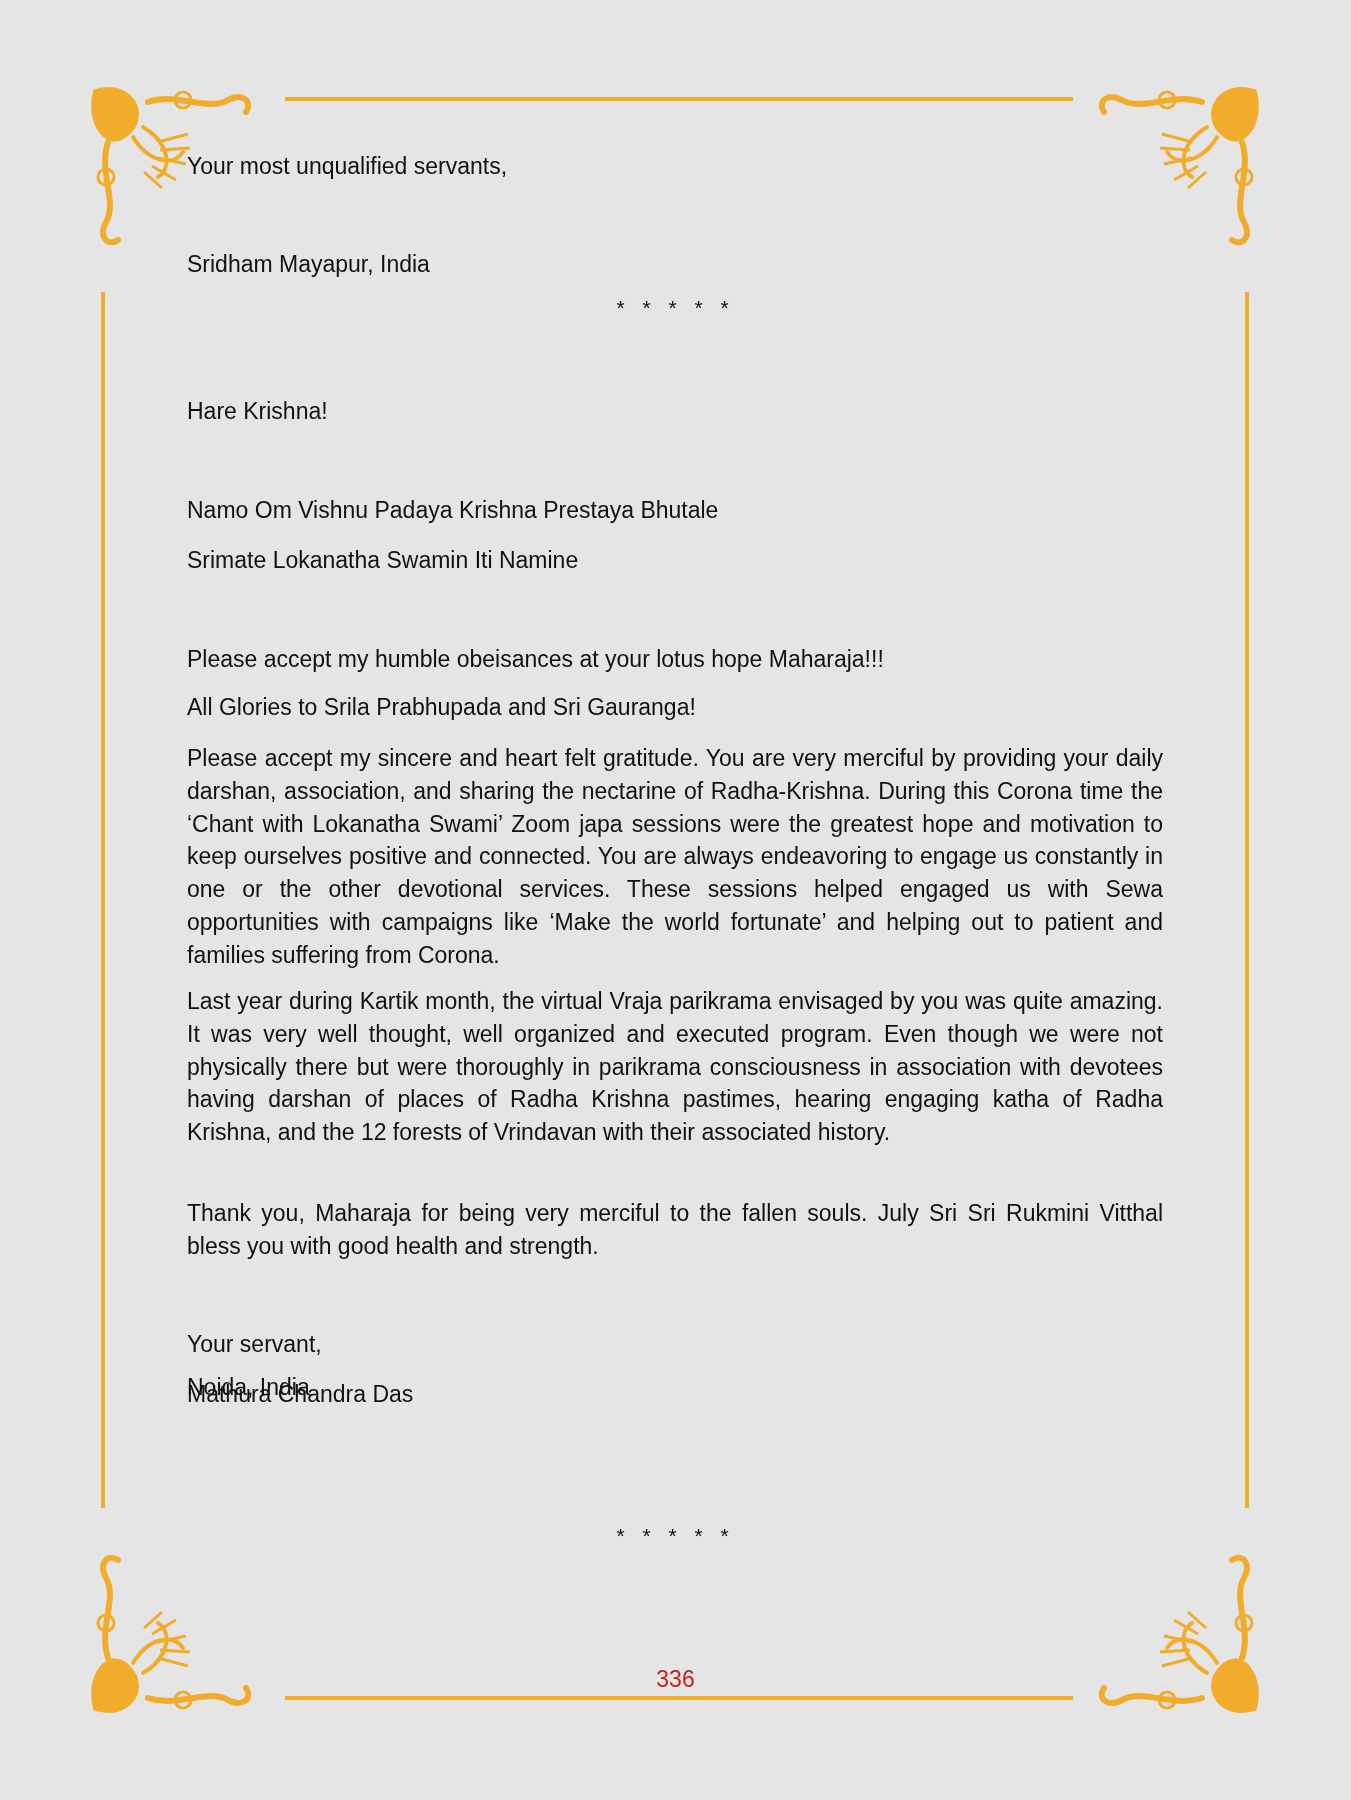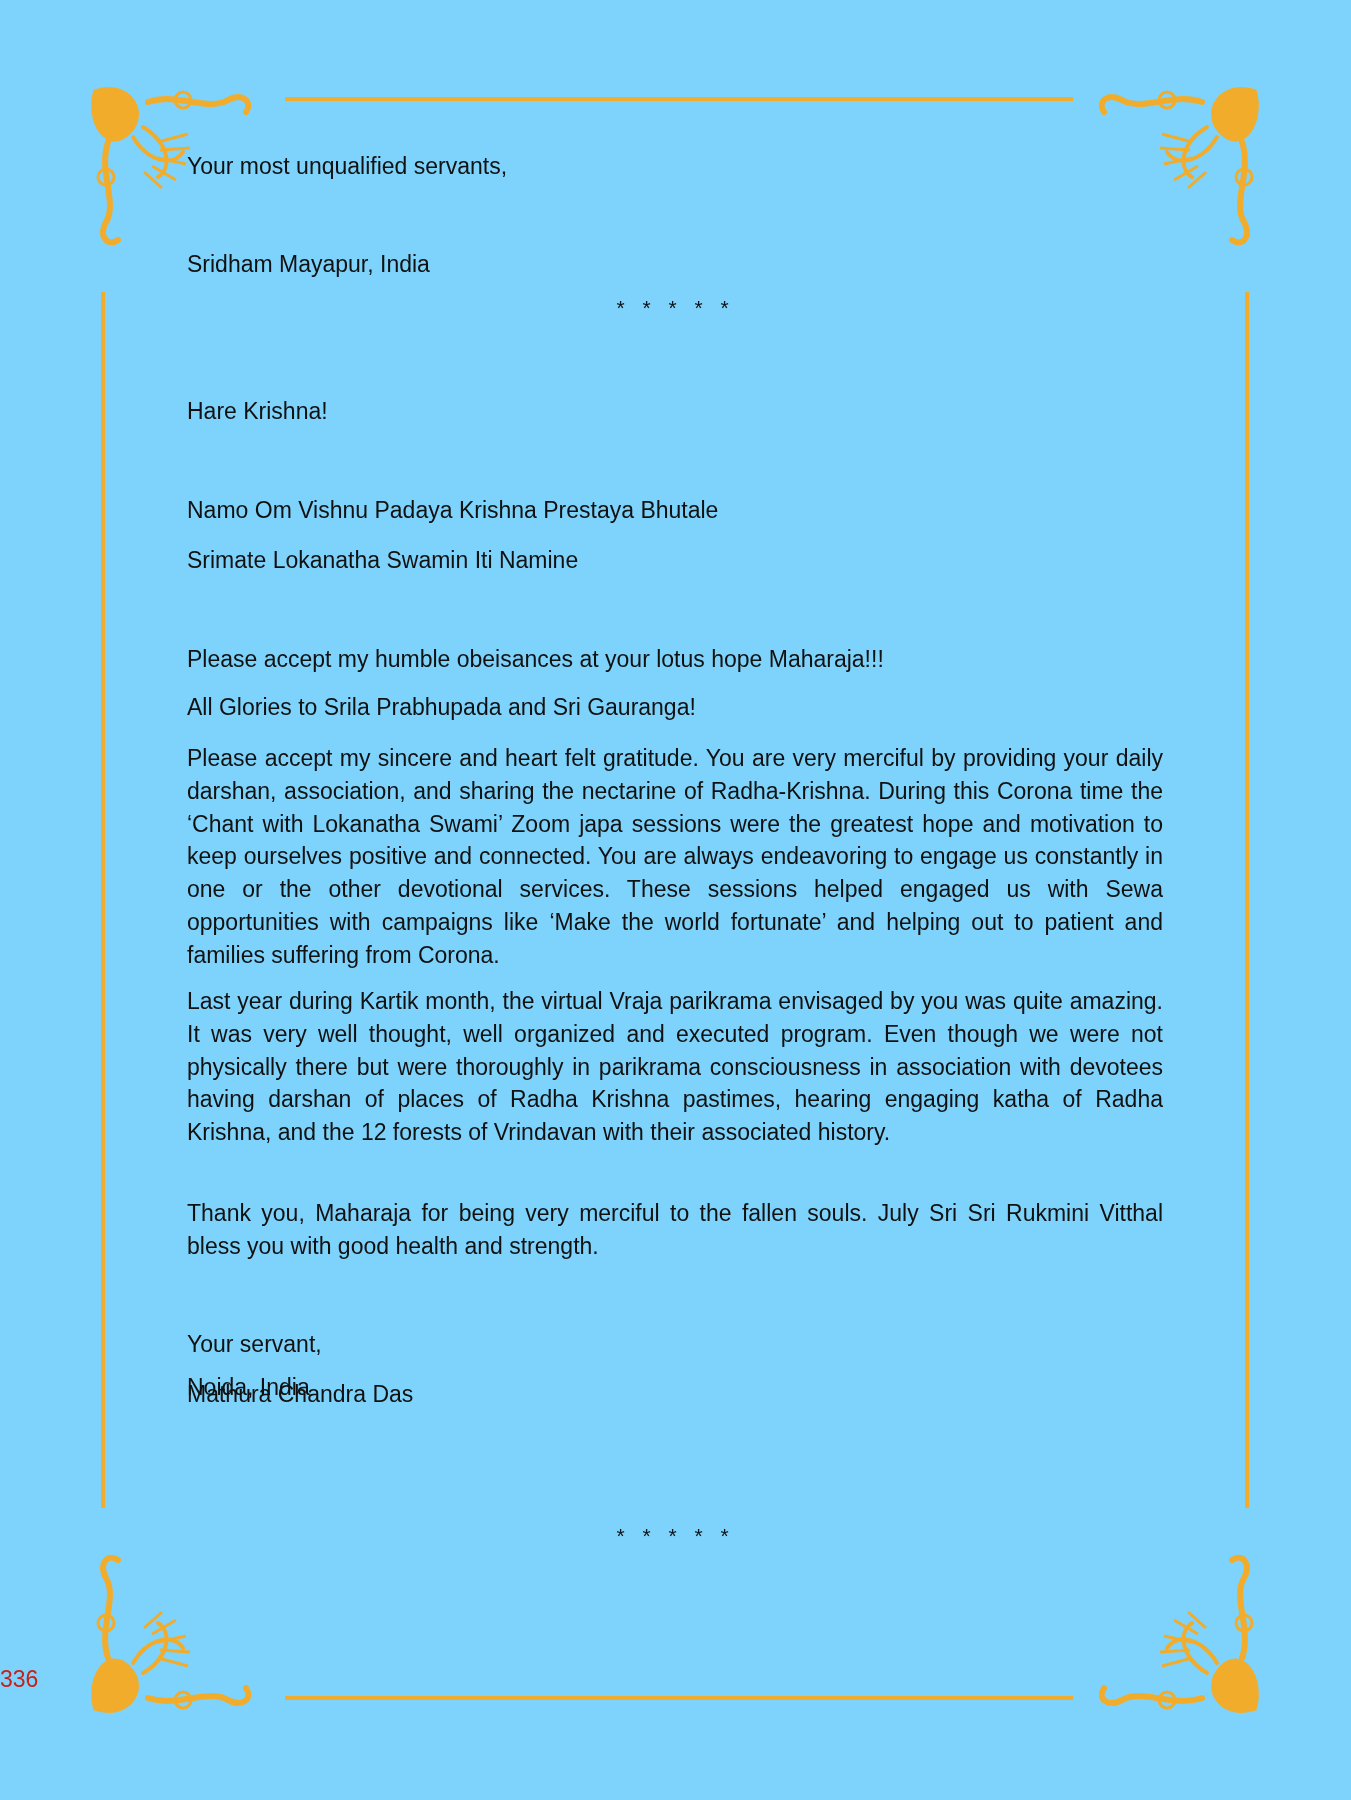--- a/index.html
+++ b/index.html
@@ -1,24 +1,24 @@
 <!DOCTYPE html>
 <html><head>
 <meta charset="utf-8">
 <style>
   html, body { margin:0; padding:0; }
   body { width:1351px; height:1800px; background:#fff4a8; position:relative; overflow:hidden;
          font-family:"Liberation Sans", sans-serif; color:#111; }
-  .page { position:absolute; left:0; top:0; width:1351px; height:1800px; background:#7dd3fc; }
+  .page { position:absolute; left:0; top:0; width:1351px; height:1800px; background:#e5e5e5; }
   .frame-line { position:absolute; background:#f2ac2c; }
   .corner { position:absolute; width:190px; height:190px; }
   .txt { position:absolute; left:187px; font-size:23px; line-height:33px; white-space:nowrap; }
   .para { position:absolute; left:187px; width:976px; font-size:23px; line-height:32.8px; text-align:justify; }
   .stars { position:absolute; left:0; width:1351px; text-align:center; font-size:21px; letter-spacing:6px; }
-  .pnum { position:absolute; left:0; width:1351px; text-align:left; font-size:23px; color:#c8201a; }
+  .pnum { position:absolute; left:0; width:1351px; text-align:center; font-size:23px; color:#c8201a; }
 </style>
 </head>
 <body>
 
 <div class="page">
 
   <div class="frame-line" style="left:285px; top:97px; width:788px; height:4px;"></div>
   <div class="frame-line" style="left:285px; top:1696px; width:788px; height:4px;"></div>
   <div class="frame-line" style="left:101px; top:292px; width:4px; height:1216px;"></div>
   <div class="frame-line" style="left:1245px; top:292px; width:4px; height:1216px;"></div>

